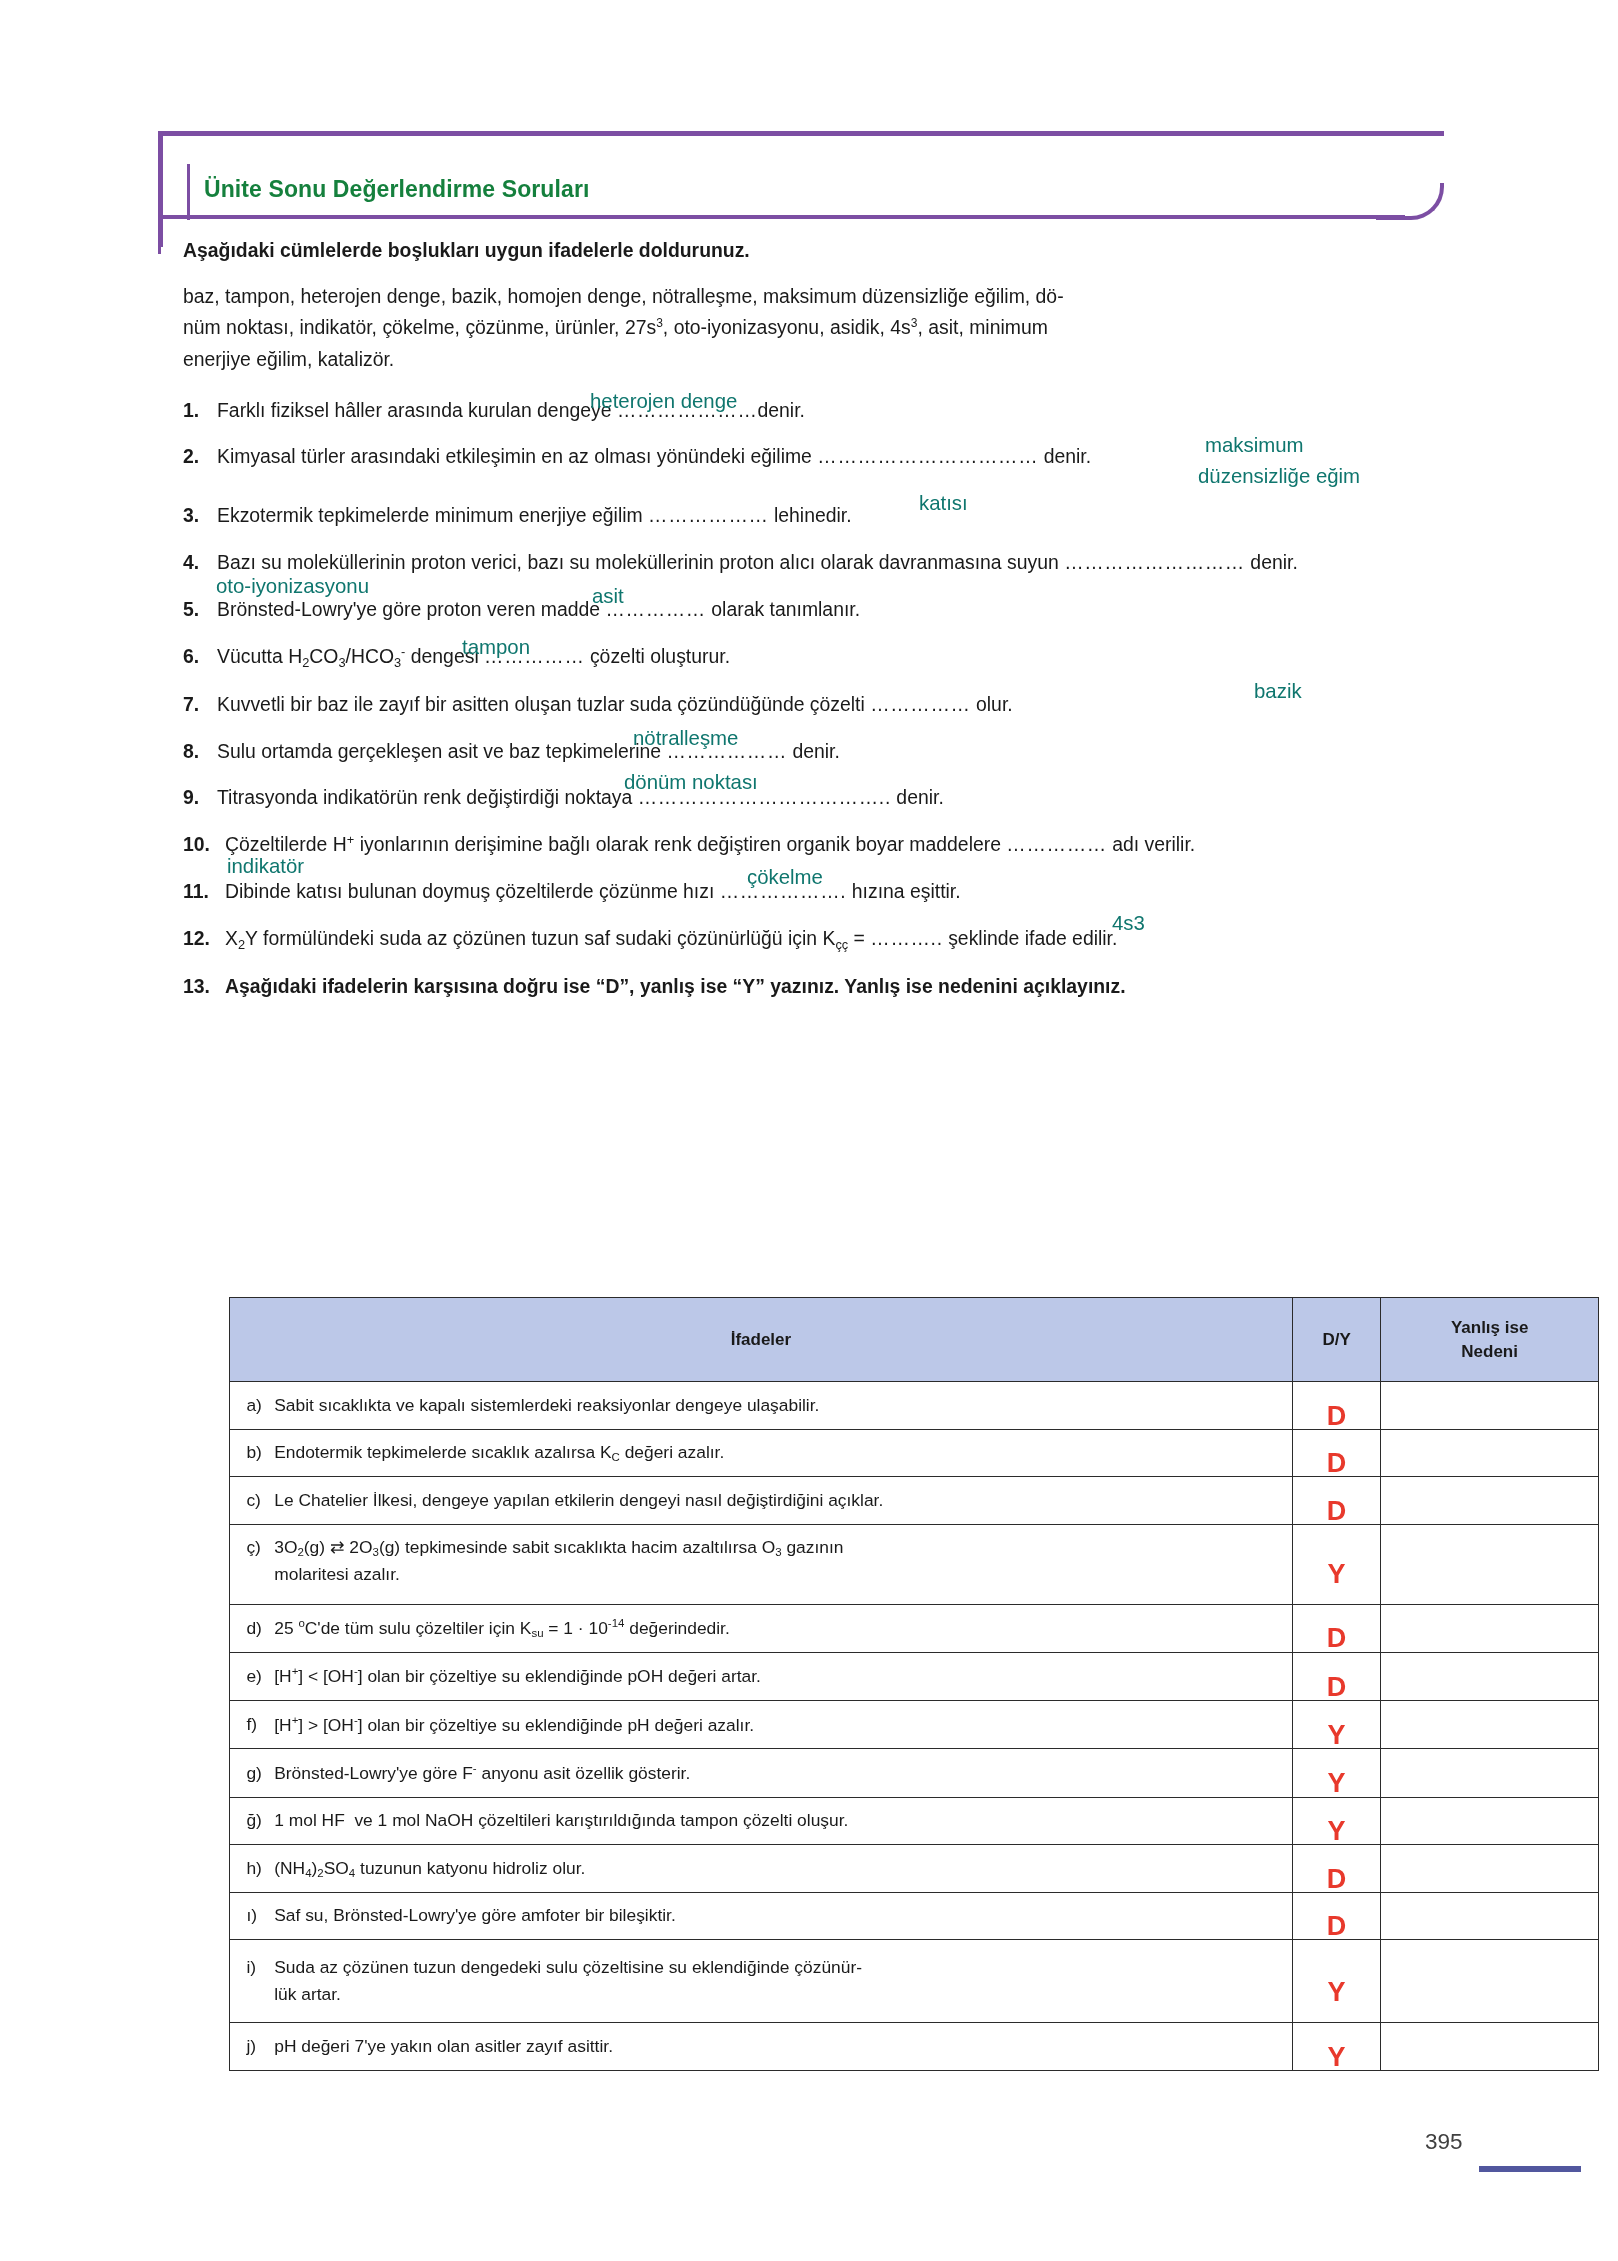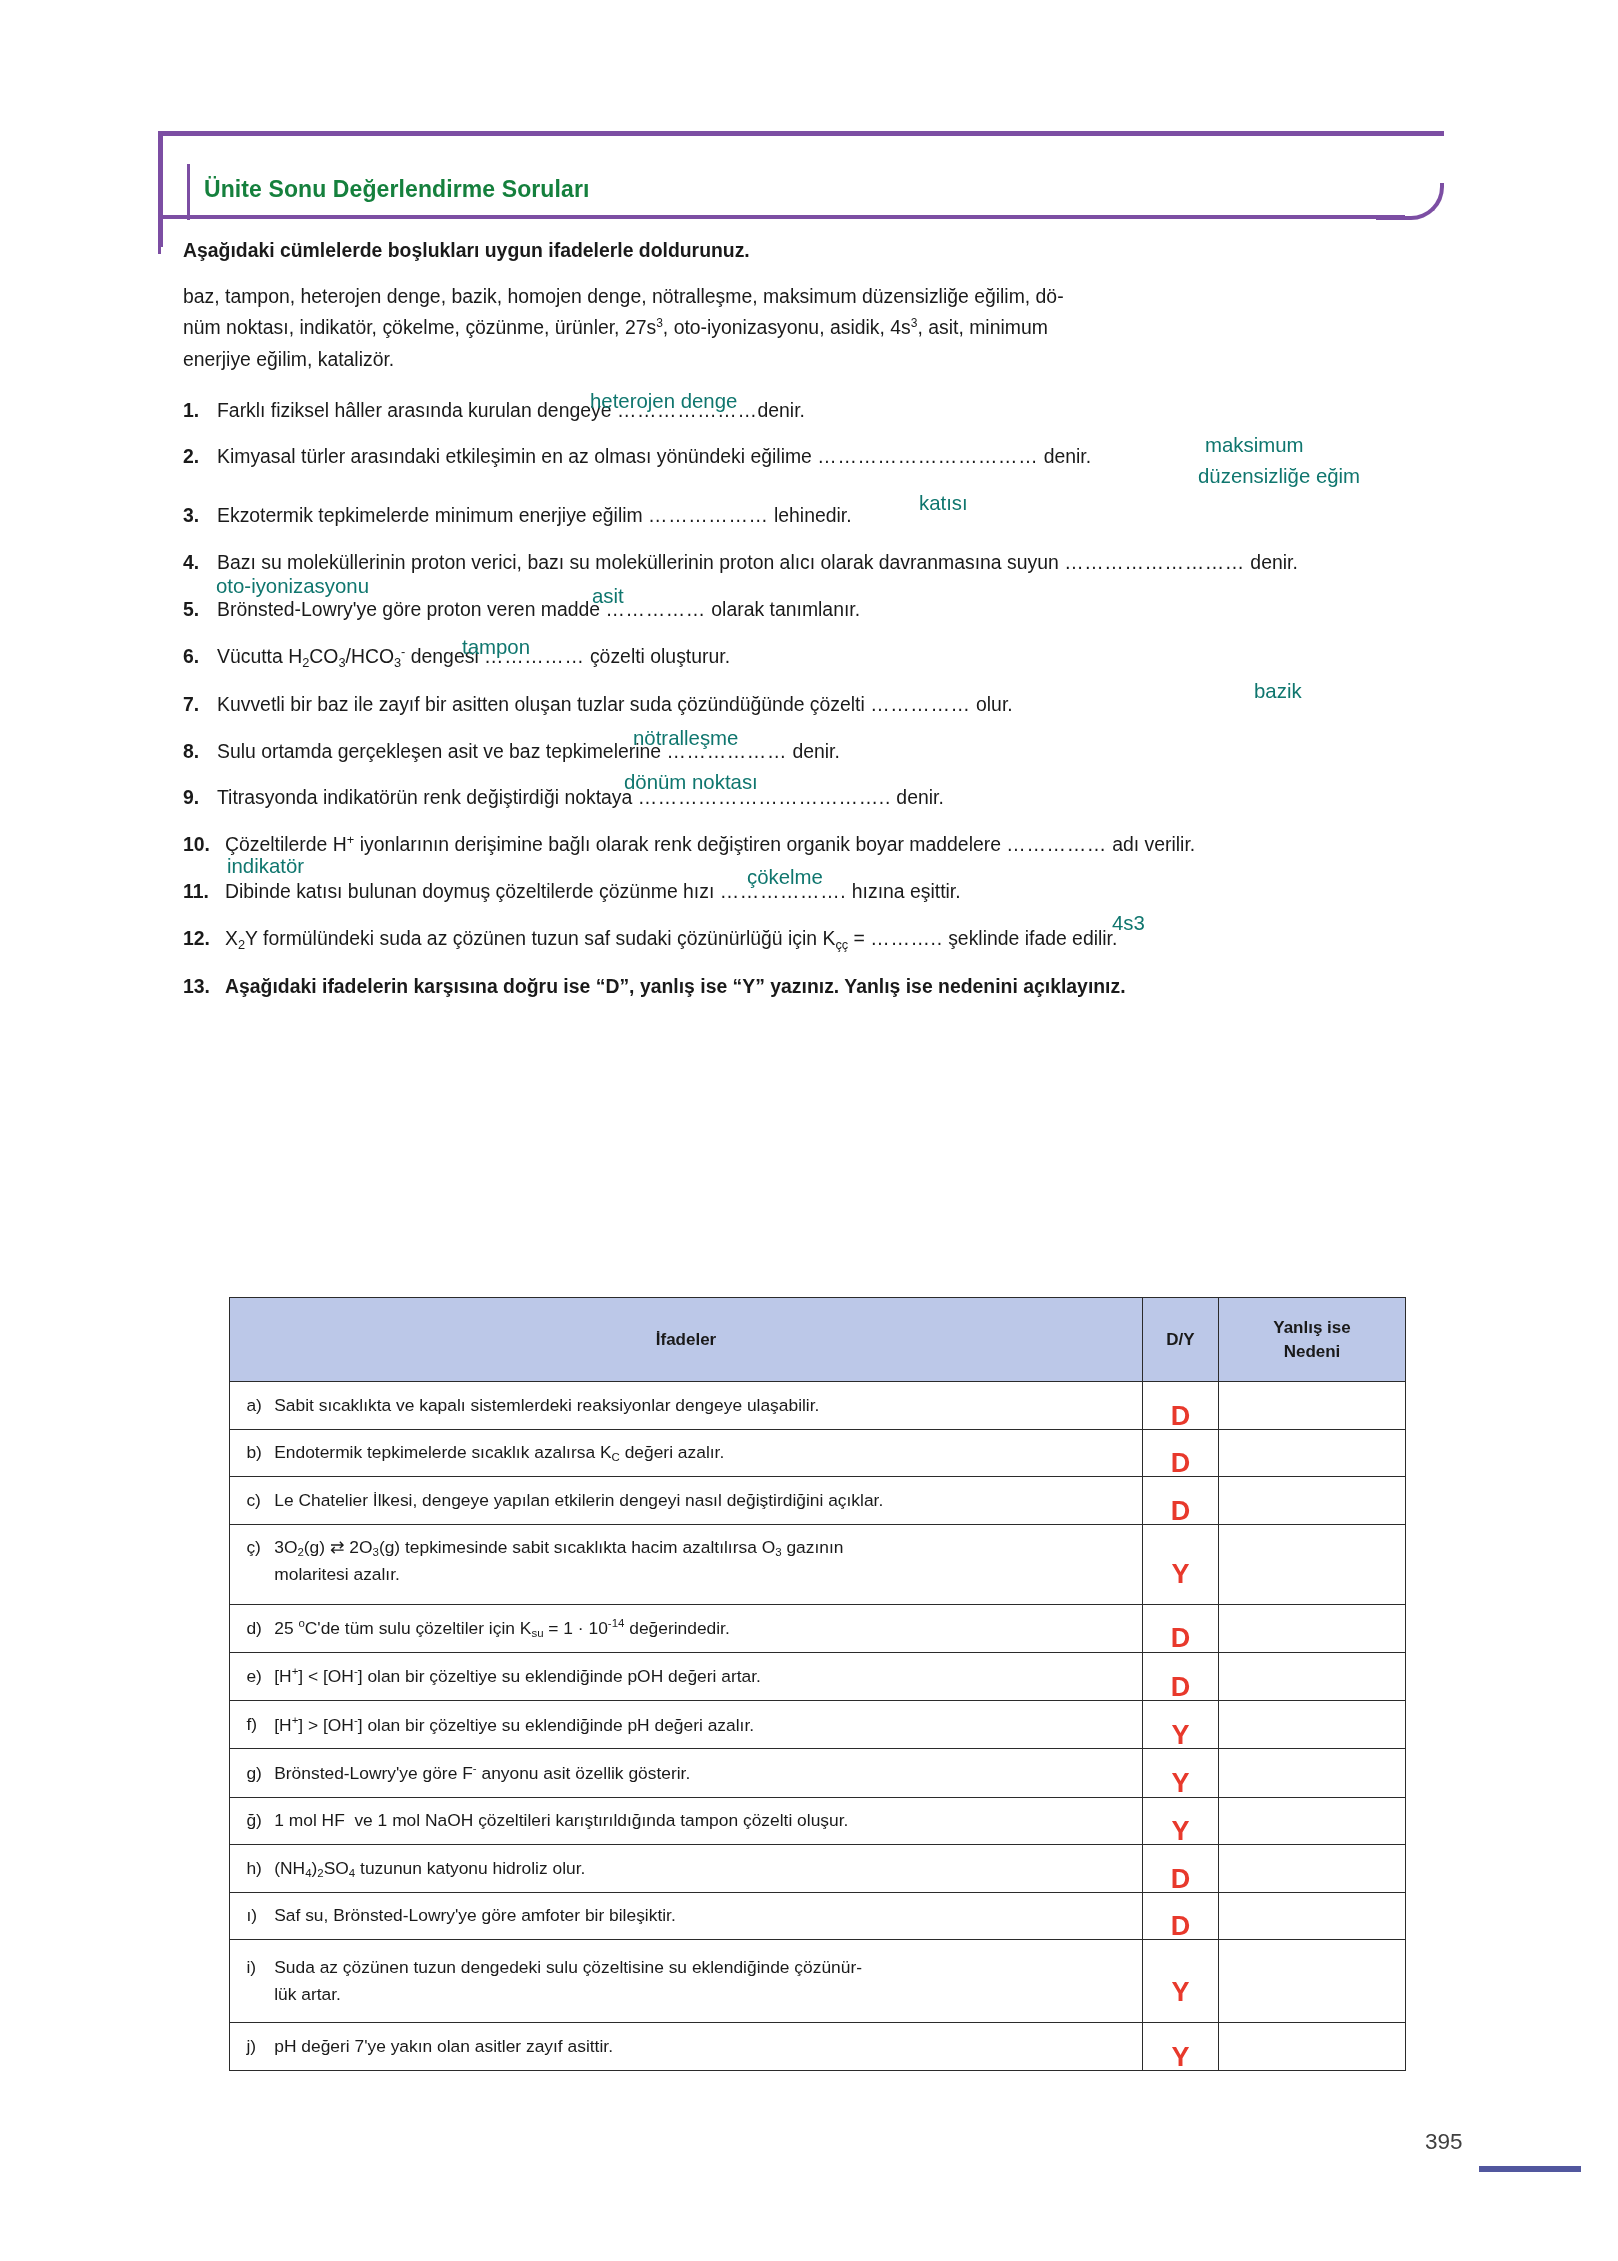--- a/index.html
+++ b/index.html
@@ -143,21 +143,21 @@
   }
   .ans.ov {
     position: absolute;
   }
 
   
   .tbl-wrap {
     position: absolute;
     left: 229px;
     top: 1297px;
-    width: 1177px;
+    width: 1370px;
   }
   table.dy {
     border-collapse: collapse;
     width: 100%;
     table-layout: fixed;
   }
   table.dy th, table.dy td {
     border: 1.4px solid #2b2b2b;
     vertical-align: middle;
   }

